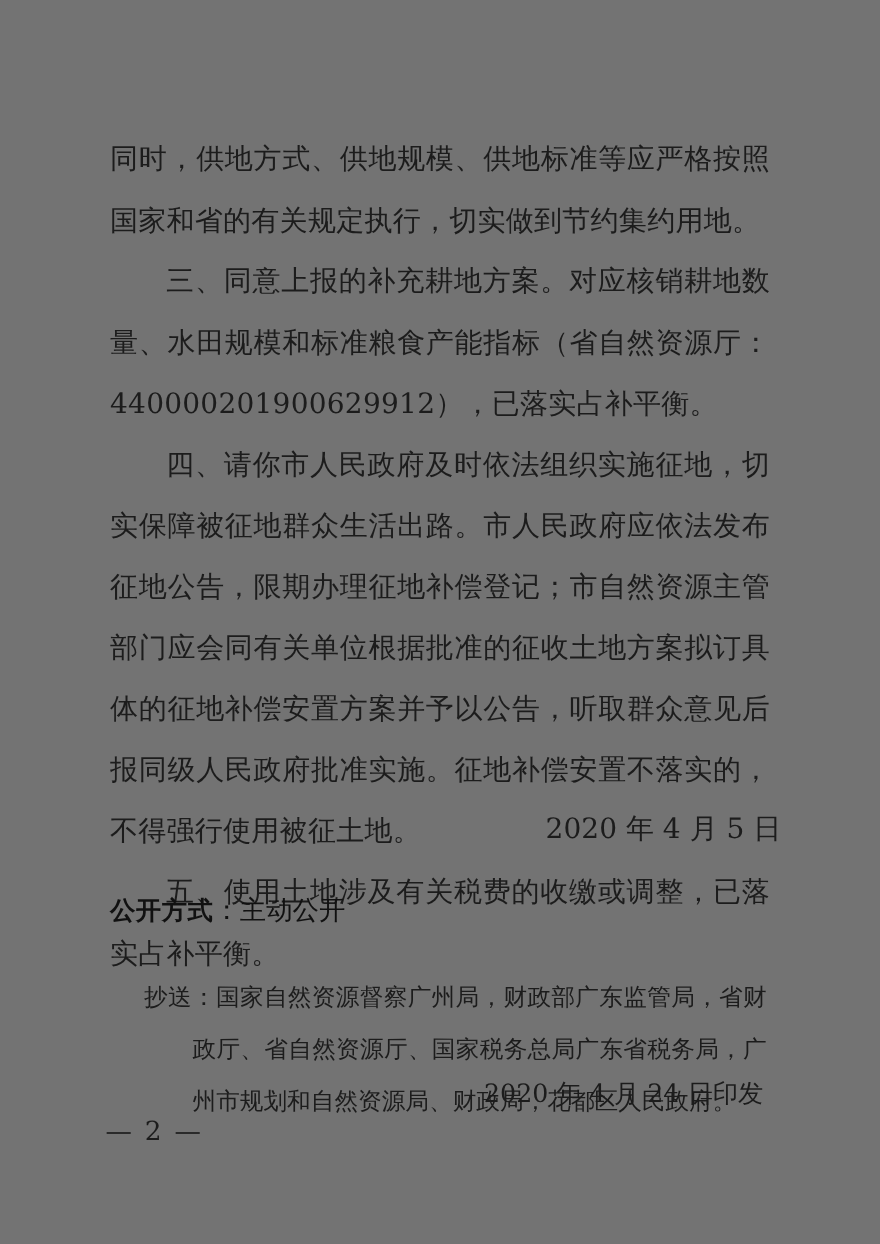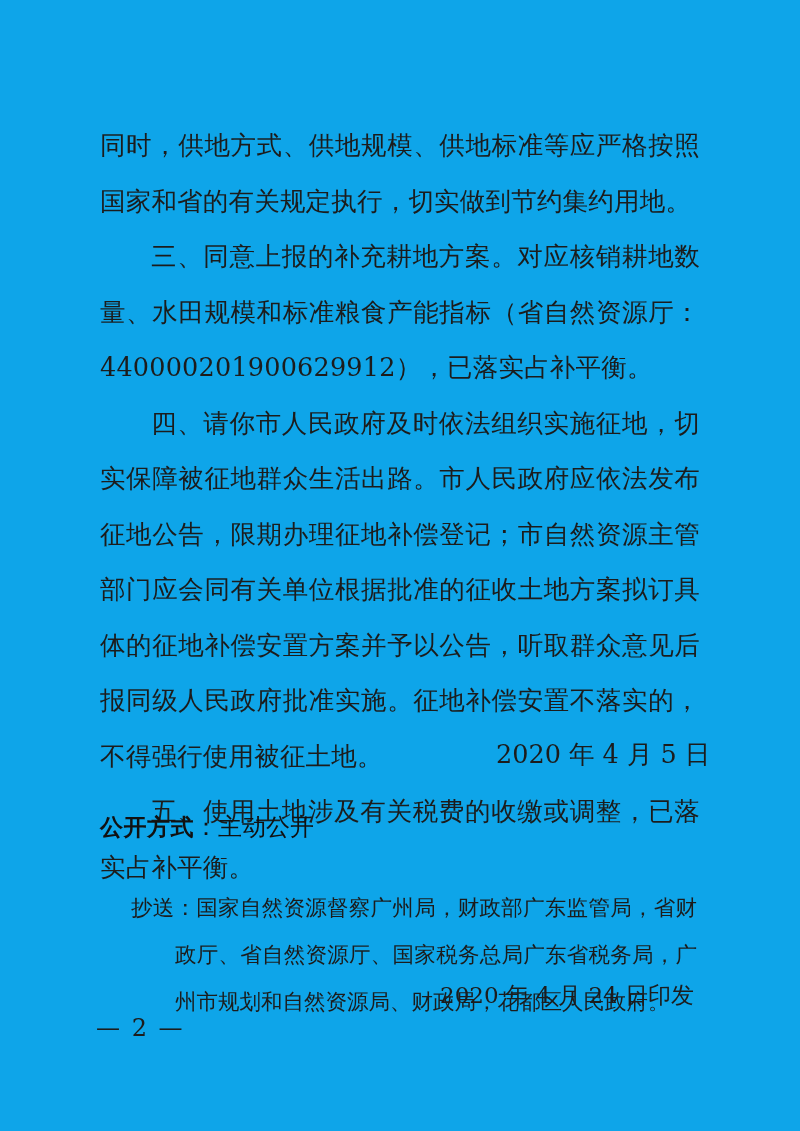--- a/index.html
+++ b/index.html
@@ -9,21 +9,21 @@
     background: #ffffff;
   }
   body {
     font-family: "DejaVu Serif", "Liberation Serif", serif;
     color: #1a1a1a;
   }
   .page {
     position: relative;
     width: 800px;
     height: 1131px;
-    background: #0ea5e9;
+    background: #737373;
     overflow: hidden;
   }
 
   
   .body-block {
     position: absolute;
     left: 100px;
     top: 118px;
     width: 600px;
   }

